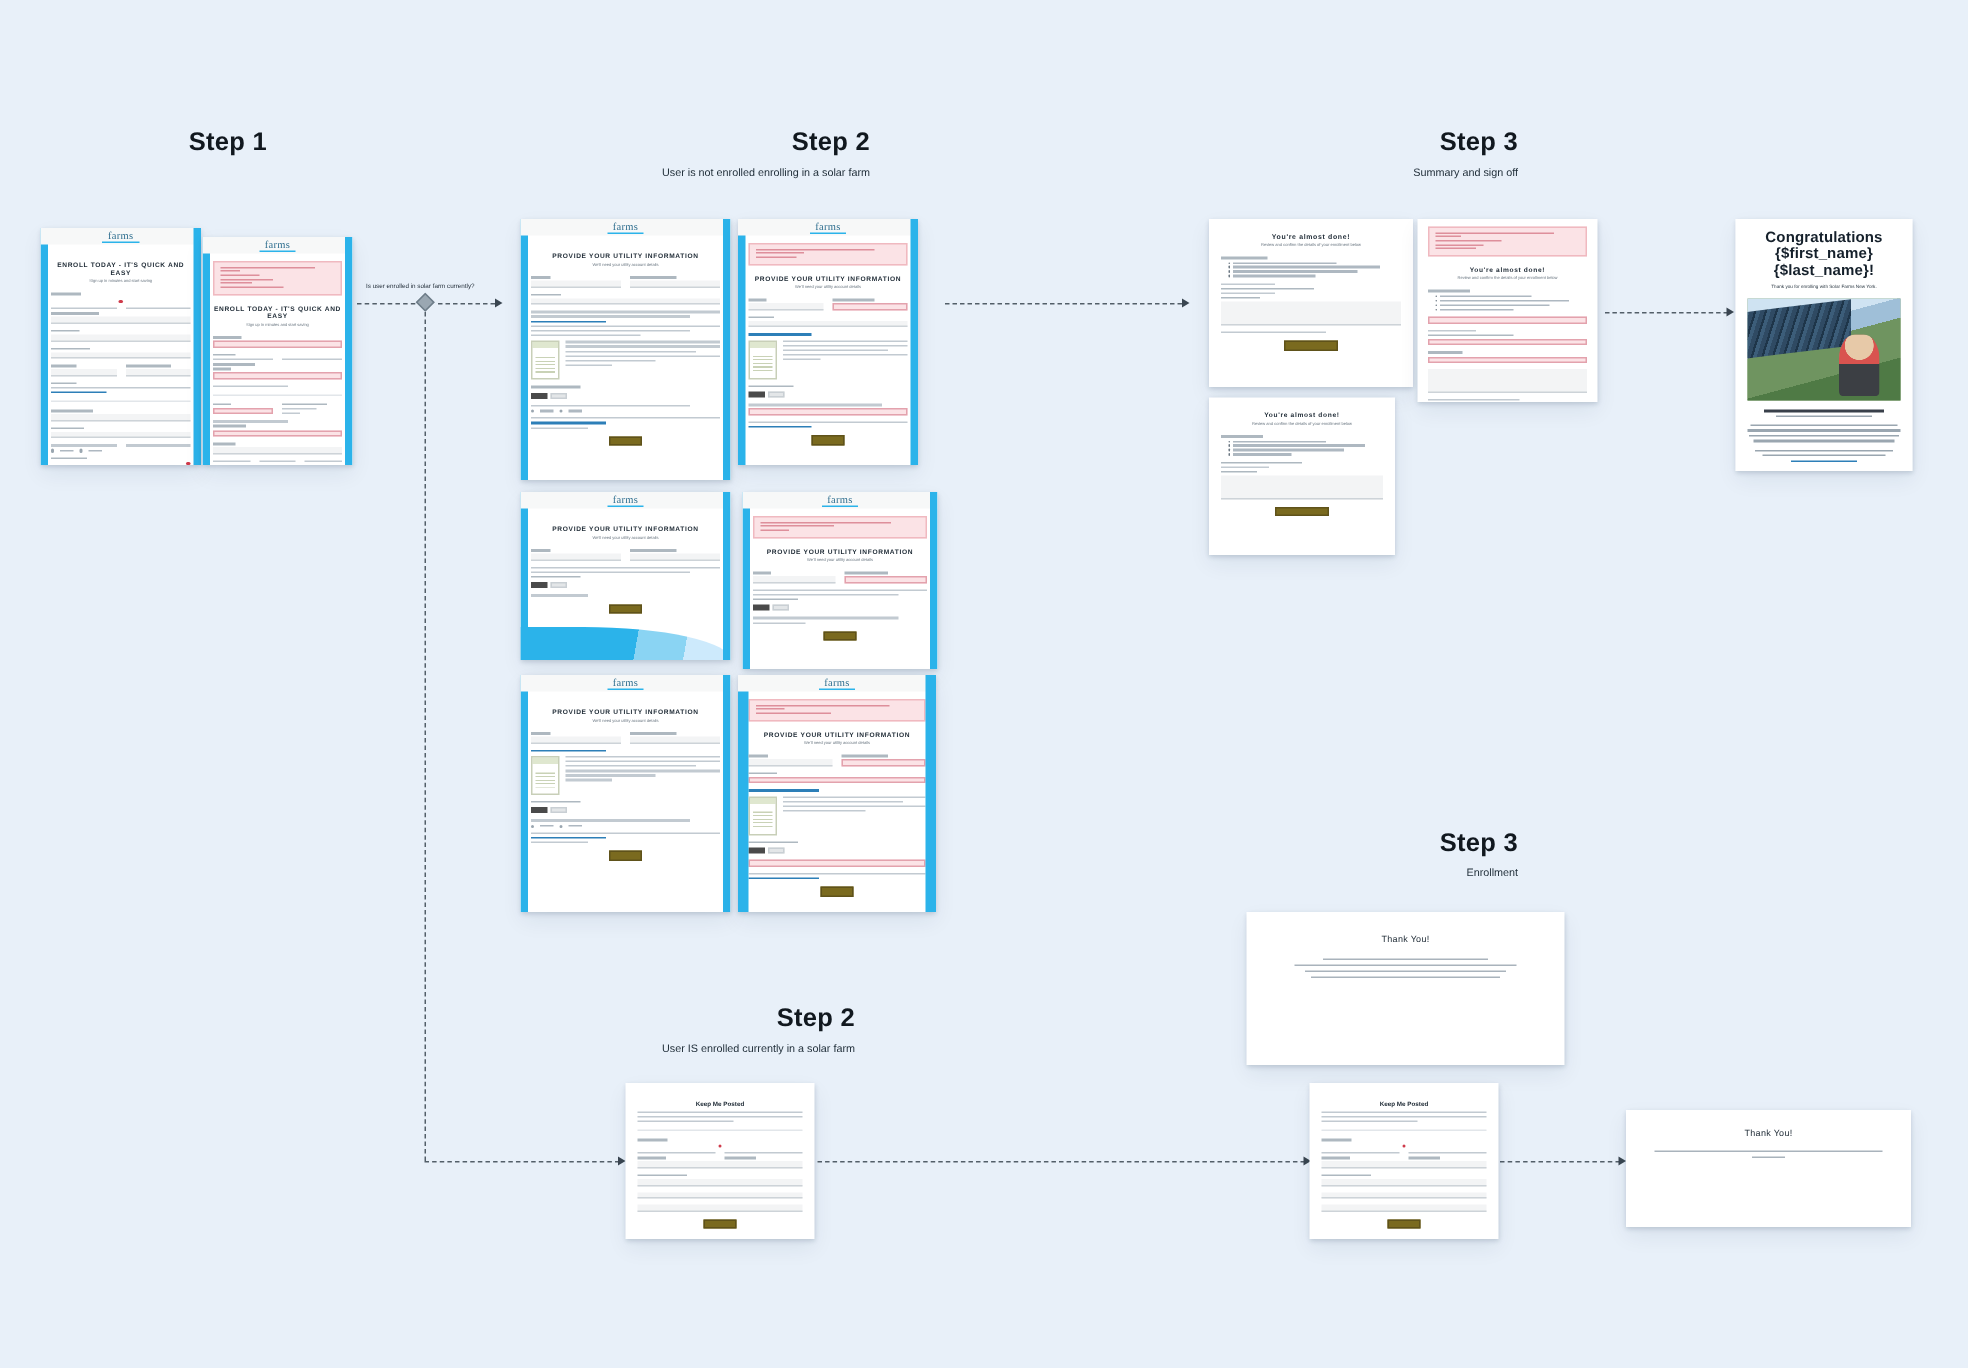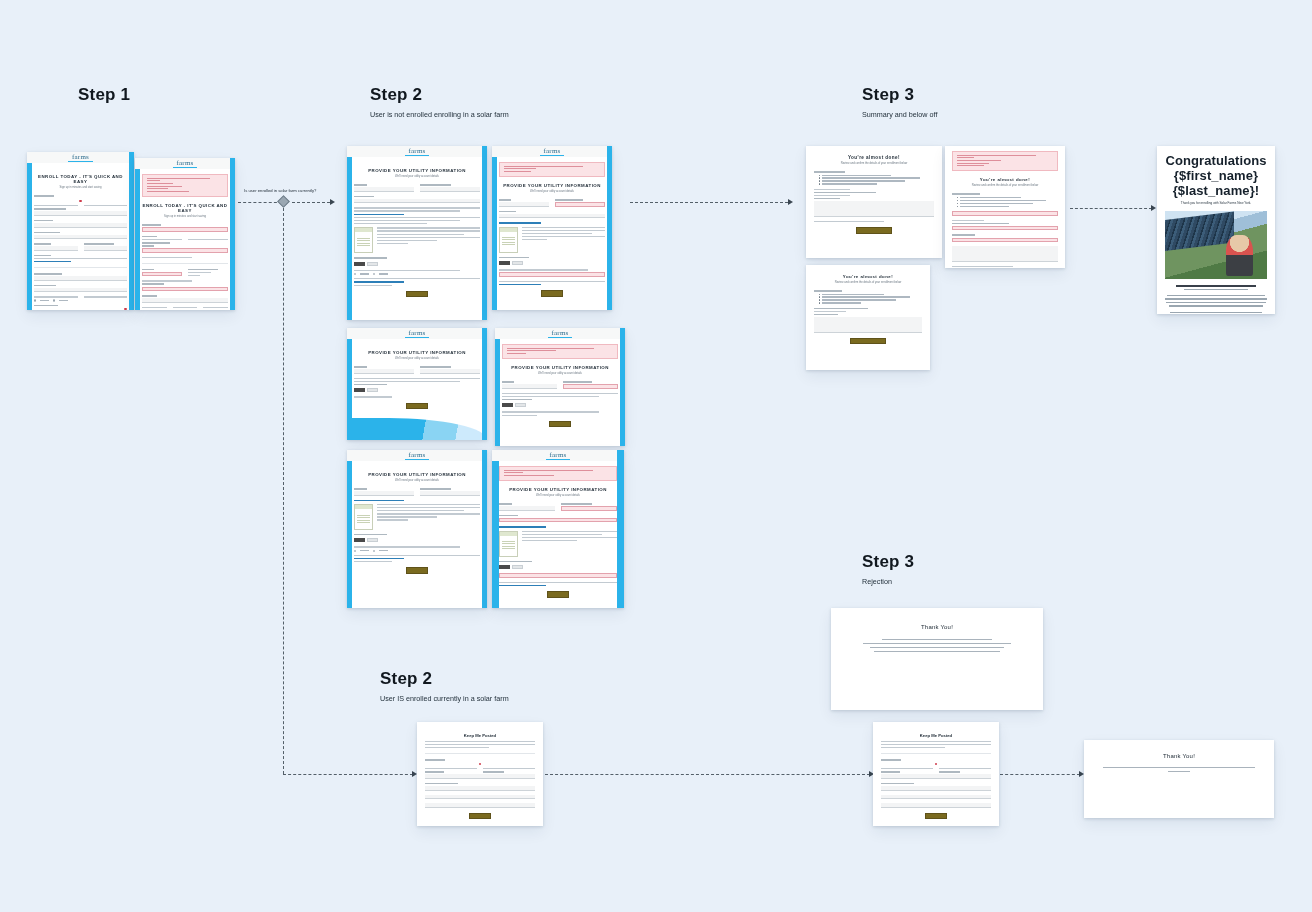--- a/index.html
+++ b/index.html
@@ -9,21 +9,21 @@
     width:1312px; height:912px;
     background:#e8f0f9;
     font-family:"Liberation Sans", sans-serif;
     position:relative;
     overflow:hidden;
     -webkit-font-smoothing:antialiased;
   }
   #canvas { position:absolute; inset:0; }
 
   
-  .sec-head { position:absolute; text-align:left; }
+  .sec-head { position:absolute; text-align:right; }
   .sec-title {
     font-size:17px; font-weight:700; color:#11181f;
     letter-spacing:.2px; line-height:1.1; white-space:nowrap;
   }
   .sec-sub {
     font-size:7.2px; color:#1d2b36; margin-top:5px;
     white-space:nowrap; font-weight:500;
   }
 
   
@@ -111,21 +111,21 @@
   
   .ul { padding-left:5px; margin:2px 0 4px; }
   .ul .li { display:flex; align-items:center; gap:2px; margin-bottom:1.8px; }
   .ul .li i { width:1.2px; height:1.2px; background:#6b7782; border-radius:50%; flex:0 0 auto; }
   .ul .li span { height:1.2px; background:#aeb8c1; display:block; }
   .w60{width:60%}.w72{width:72%}.w48{width:48%}.w38{width:38%}.w85{width:85%}
 
   
   .congrats { background:#fff; padding:7px 8px 9px; }
   .congrats h1 {
-    margin:0 0 3px; font-size:13px; font-weight:700; color:#15202b;
+    margin:0 0 3px; font-size:10px; font-weight:700; color:#15202b;
     text-align:center; letter-spacing:.1px;
   }
   .congrats .csub { font-size:3.1px; color:#2a3742; text-align:center; margin-bottom:6px; }
   .photo {
     height:68px; width:100%;
     background:
       radial-gradient(circle at 70% 58%, rgba(255,255,255,.35) 0 12%, transparent 13%),
       linear-gradient(165deg,#cfe3f2 0 28%, #9fbfd8 28% 42%, #6f9460 42% 70%, #4f7a45 70% 100%),
       #7da06a;
       position:relative; overflow:hidden;
@@ -190,26 +190,26 @@
     <div class="sec-title">Step 1</div>
   </div>
 
   <div class="sec-head" style="left:370px; top:86px; width:210px;">
     <div class="sec-title">Step 2</div>
     <div class="sec-sub">User is not enrolled enrolling in a solar farm</div>
   </div>
 
   <div class="sec-head" style="left:862px; top:86px; width:150px;">
     <div class="sec-title">Step 3</div>
-    <div class="sec-sub">Summary and below off</div>
+    <div class="sec-sub">Summary and sign off</div>
   </div>
 
   <div class="sec-head" style="left:862px; top:553px; width:150px;">
     <div class="sec-title">Step 3</div>
-    <div class="sec-sub">Rejection</div>
+    <div class="sec-sub">Enrollment</div>
   </div>
 
   <div class="sec-head" style="left:380px; top:670px; width:190px;">
     <div class="sec-title">Step 2</div>
     <div class="sec-sub">User IS enrolled currently in a solar farm</div>
   </div>
 
   <div class="dash-h" style="left:238px; top:202px; width:44px;"></div>
   <div class="diamond" style="left:279px; top:197px;"></div>
   <div class="dec-label" style="left:244px; top:188px;">Is user enrolled in solar farm currently?</div>

